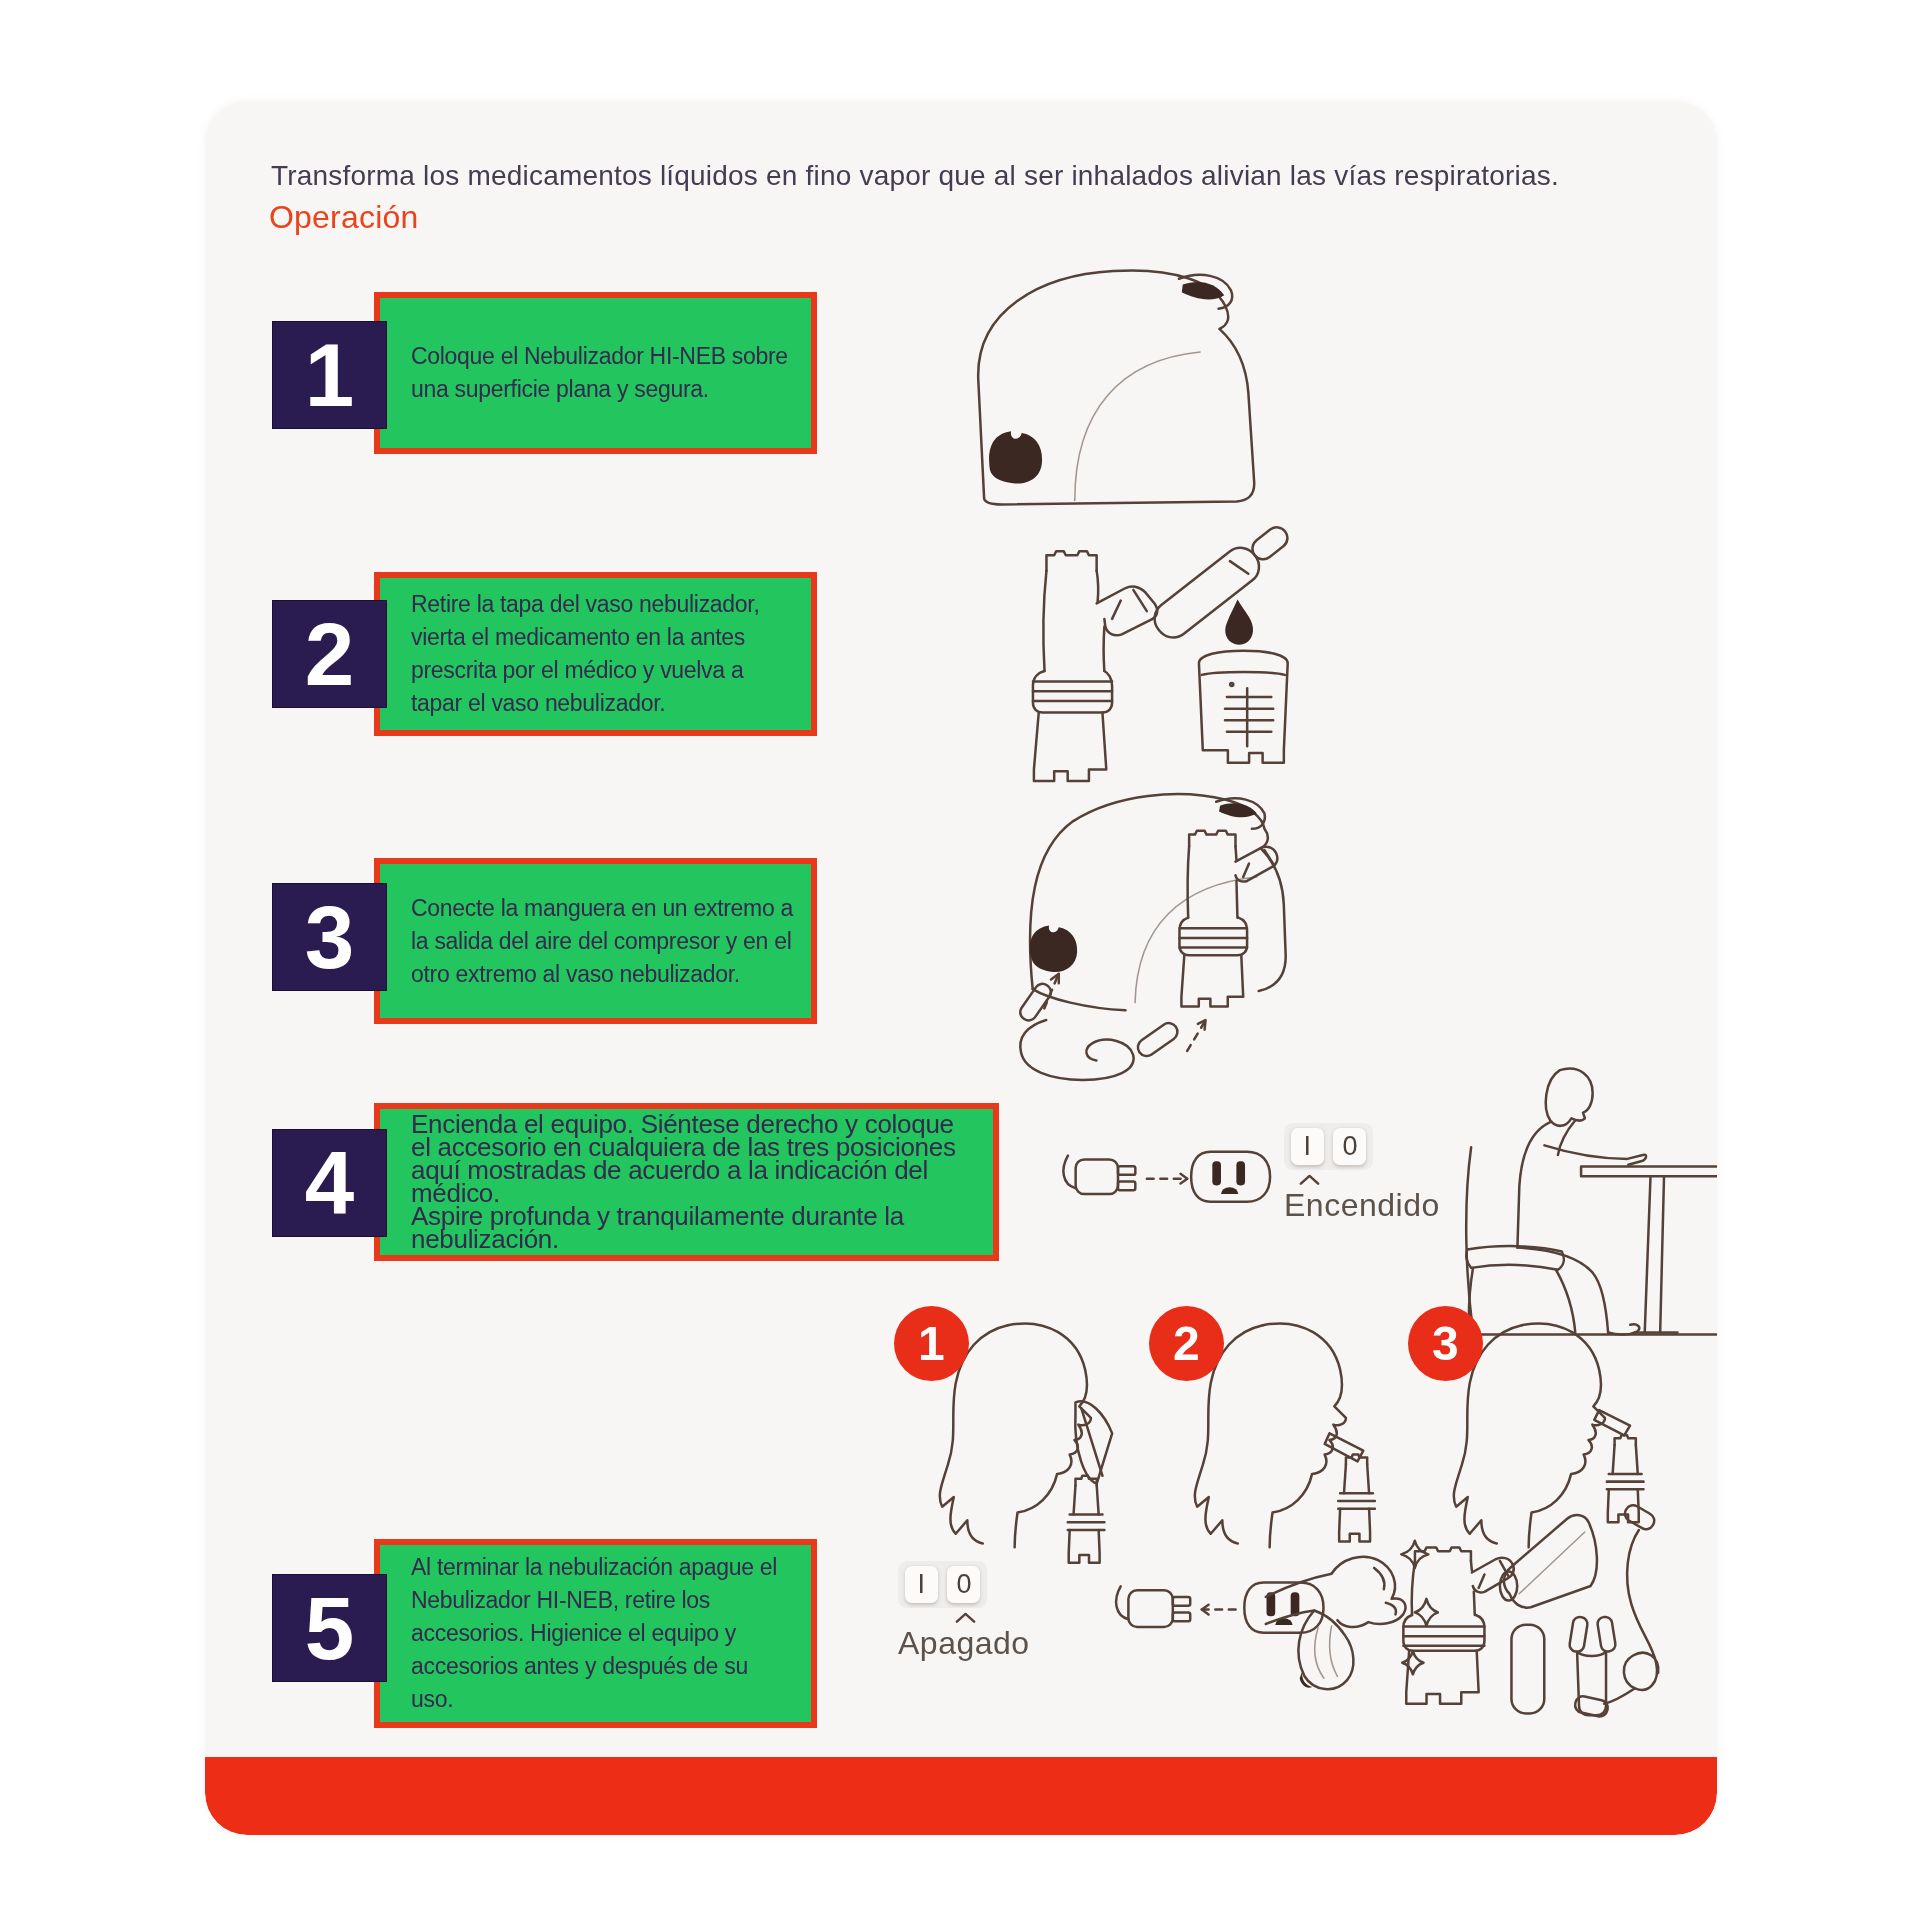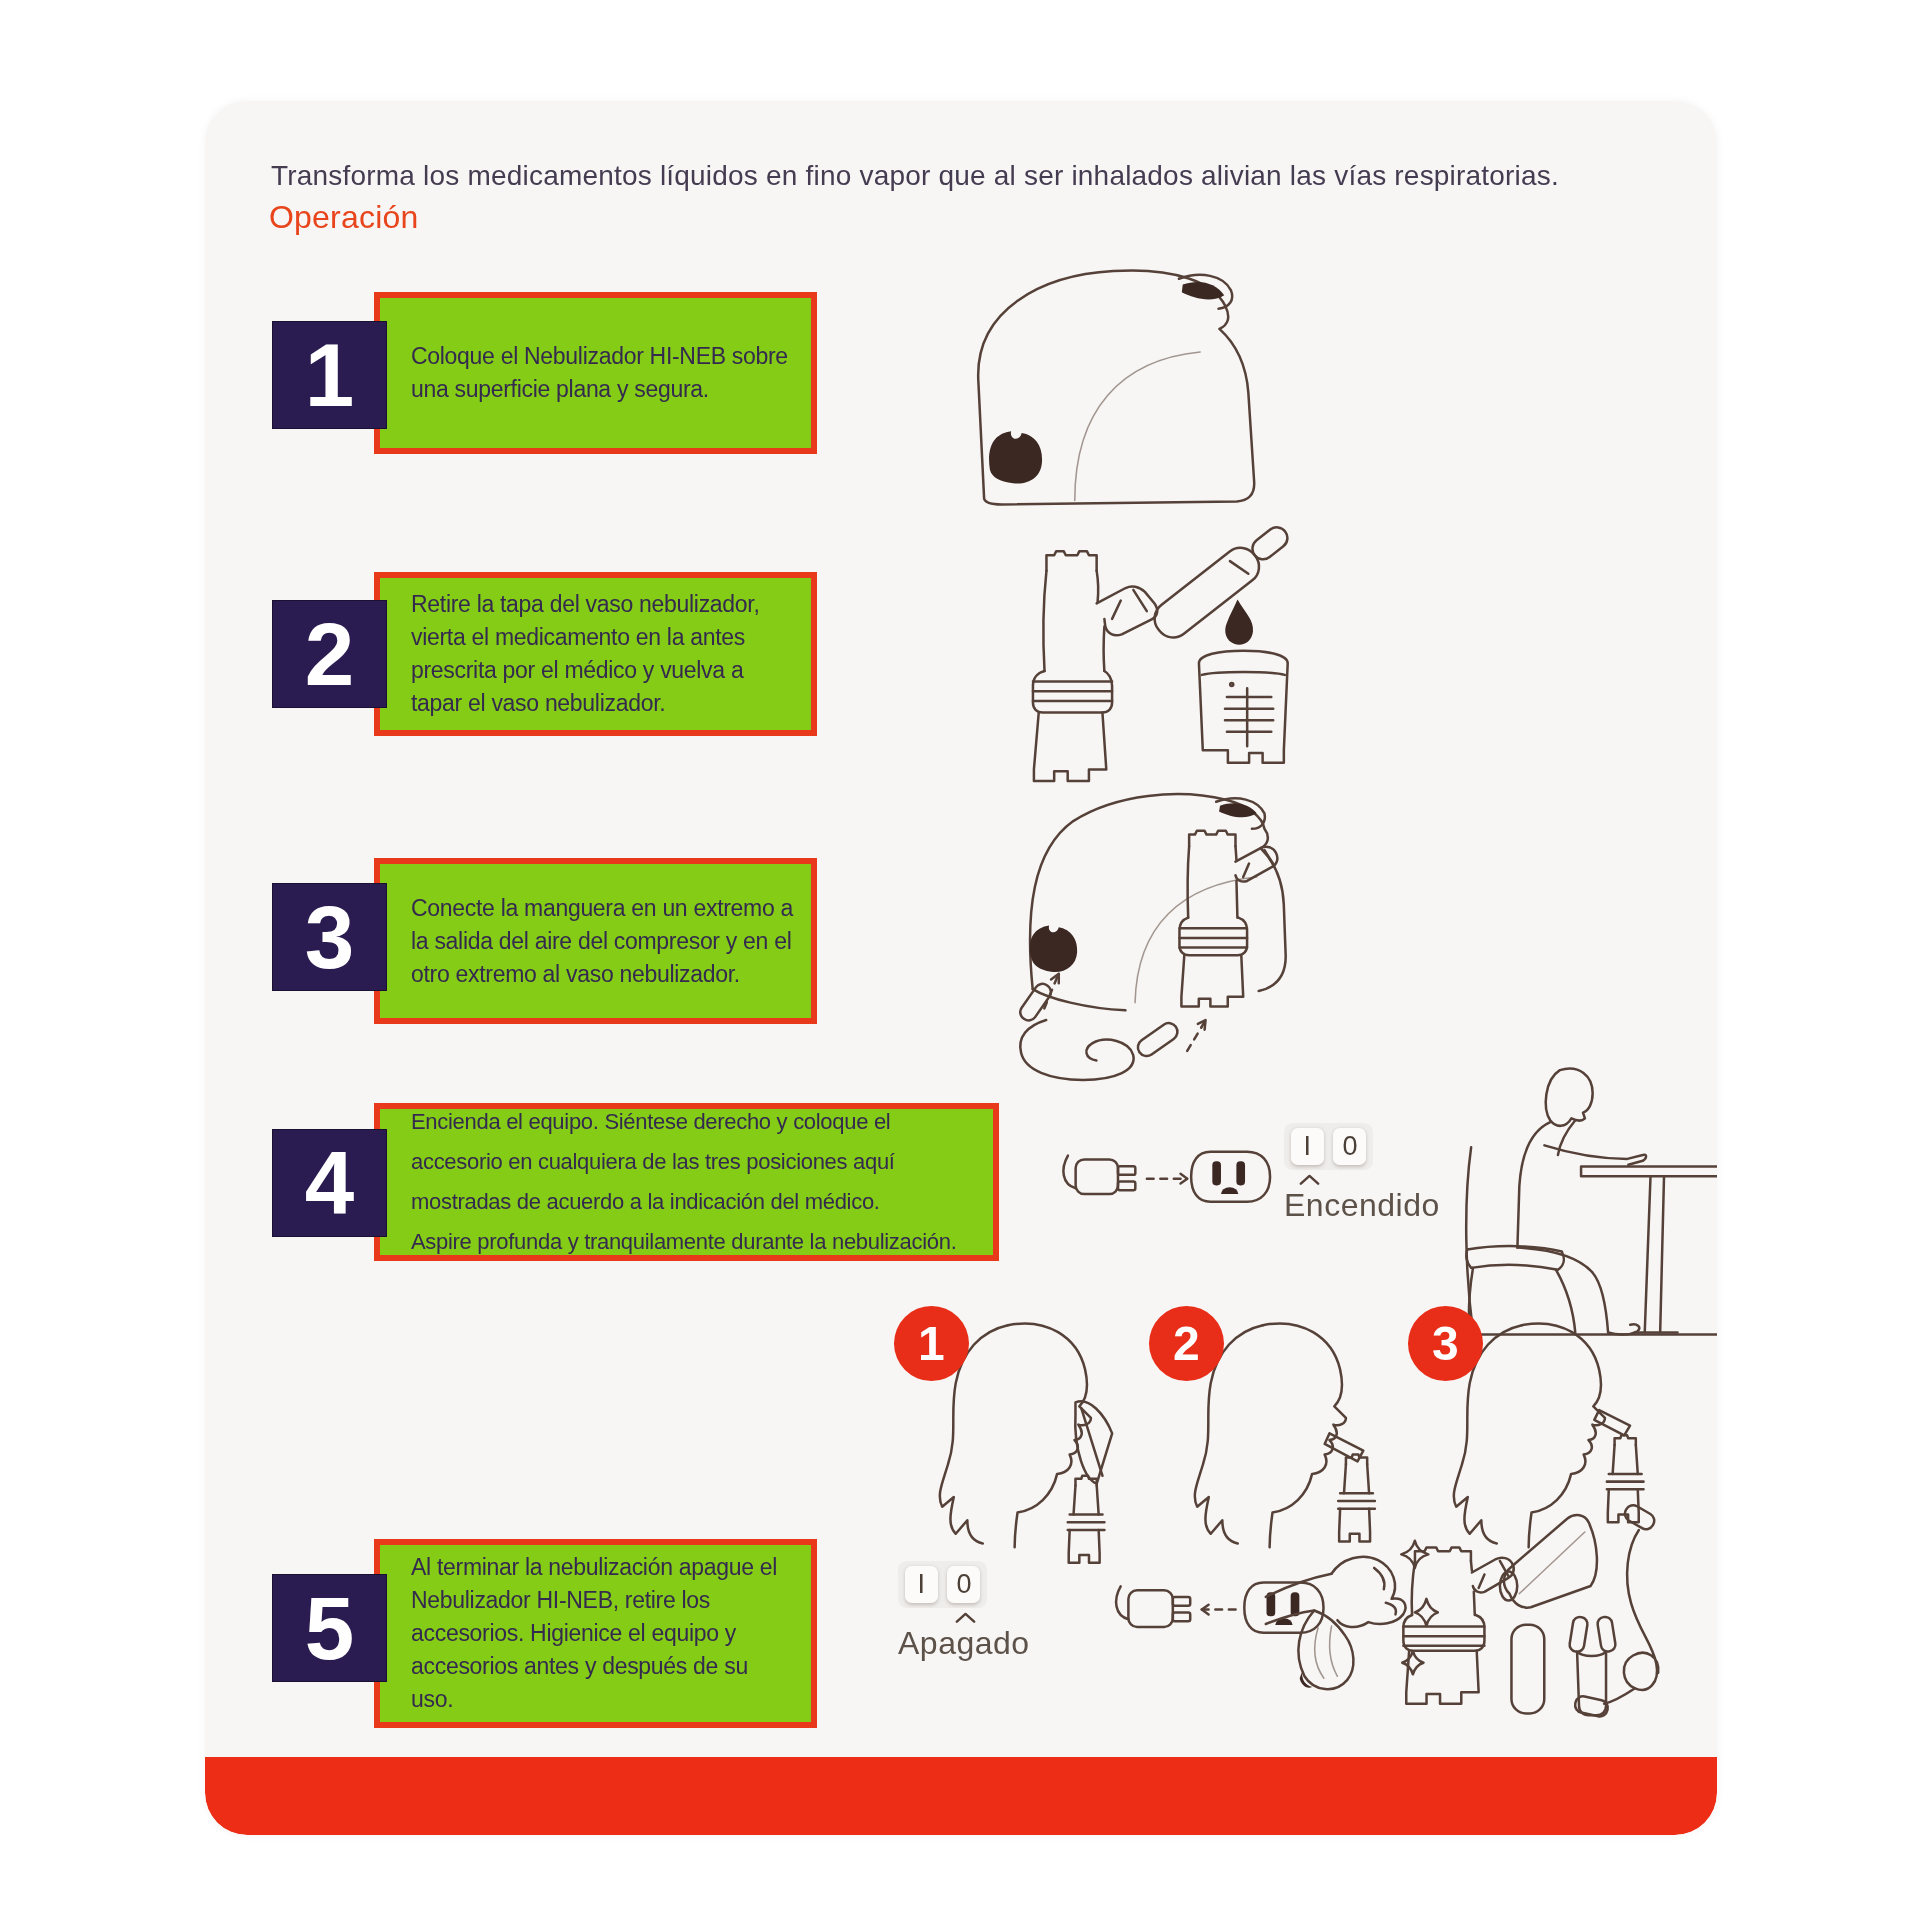--- a/index.html
+++ b/index.html
@@ -1,20 +1,20 @@
 <!DOCTYPE html>
 <html><head>
 <meta charset="utf-8">
 <style>
   html,body{margin:0;padding:0;background:#ffffff;}
   body{width:1931px;height:1931px;position:relative;font-family:"Liberation Sans",sans-serif;-webkit-font-smoothing:antialiased;}
   .card{position:absolute;left:205px;top:101px;width:1512px;height:1734px;background:#f7f6f5;border-radius:42px;box-shadow:0 0 9.7px rgba(0,0,0,0.05);overflow:hidden;}
   .intro{position:absolute;left:66px;top:59px;width:1443px;font-size:28px;color:#463c52;white-space:nowrap;letter-spacing:0.2px;}
   .heading{position:absolute;left:64px;top:98px;font-size:32px;font-weight:normal;color:#e8451c;letter-spacing:0.2px;}
-  .step-box{position:absolute;left:169px;width:443px;border:6.8px solid #e8391b;background:#84cc16;box-sizing:border-box;display:flex;align-items:center;}
+  .step-box{position:absolute;left:169px;width:443px;border:6.8px solid #e8391b;background:#22c55e;box-sizing:border-box;display:flex;align-items:center;}
   .step-box .txt{padding:9.7px 15.4px 9.7px 31px;font-size:23px;line-height:33px;color:#342a4e;letter-spacing:-0.3px;white-space:pre-line;}
   .num{position:absolute;left:67px;width:115px;height:108px;background:#2a1c50;border:1.9px solid #191032;box-sizing:border-box;color:#ffffff;display:flex;align-items:center;justify-content:center;font-size:89px;font-weight:bold;z-index:3;}
   .illus{position:absolute;}
   .line{stroke:#554138;fill:none;stroke-width:2.6;stroke-linecap:round;stroke-linejoin:round;}
   .thin{stroke:#6a564d;fill:none;stroke-width:1.6;stroke-linecap:round;opacity:.6;}
   .dash{stroke:#554138;fill:none;stroke-width:2.6;stroke-dasharray:7 7;stroke-linecap:round;}
   .fillDark{fill:#3c2822;stroke:none;}
   .switch{position:absolute;z-index:2;}
   .keys{display:flex;gap:9.7px;background:#efedeb;padding:4.8px 6.8px;border-radius:8.7px;width:max-content;}
   .key{width:33px;height:37px;background:#fcfbfa;border-radius:6.8px;box-shadow:0 1.9px 3.9px rgba(90,70,60,0.28);display:flex;align-items:center;justify-content:center;font-size:27px;color:#4c4138;}
@@ -42,21 +42,21 @@
     <div class="txt">Retire la tapa del vaso nebulizador, vierta el medicamento en la antes prescrita por el médico y vuelva a tapar el vaso nebulizador.</div>
   </div>
 
   <div class="num" style="top:782px;">3</div>
   <div class="step-box" style="top:757px;height:166px;">
     <div class="txt">Conecte la manguera en un extremo a la salida del aire del compresor y en el otro extremo al vaso nebulizador.</div>
   </div>
 
   <div class="num" style="top:1028px;">4</div>
   <div class="step-box" style="top:1002px;height:158px;width:625px;">
-    <div class="txt" style="font-size:22px;line-height:40px;">Encienda el equipo. Siéntese derecho y coloque el accesorio en cualquiera de las tres posiciones aquí mostradas de acuerdo a la indicación del médico.
+    <div class="txt" style="font-size:26px;line-height:23px;">Encienda el equipo. Siéntese derecho y coloque el accesorio en cualquiera de las tres posiciones aquí mostradas de acuerdo a la indicación del médico.
 Aspire profunda y tranquilamente durante la nebulización.</div>
   </div>
 
   <div class="num" style="top:1473px;">5</div>
   <div class="step-box" style="top:1438px;height:189px;">
     <div class="txt">Al terminar la nebulización apague el Nebulizador HI-NEB, retire los accesorios. Higienice el equipo y accesorios antes y después de su uso.</div>
   </div>
 
   <svg class="illus" style="left:746px;top:145px;" width="343" height="270" viewBox="0 0 355 280">
     <path class="line" d="M34,262 L28,140 C24,66 94,30 168,26 C232,22 272,38 284,62 C290,74 287,82 278,86 C298,104 306,126 308,152 L314,244 C315,258 308,264 296,265 L52,268 C40,268 35,266 34,262 Z"></path>

